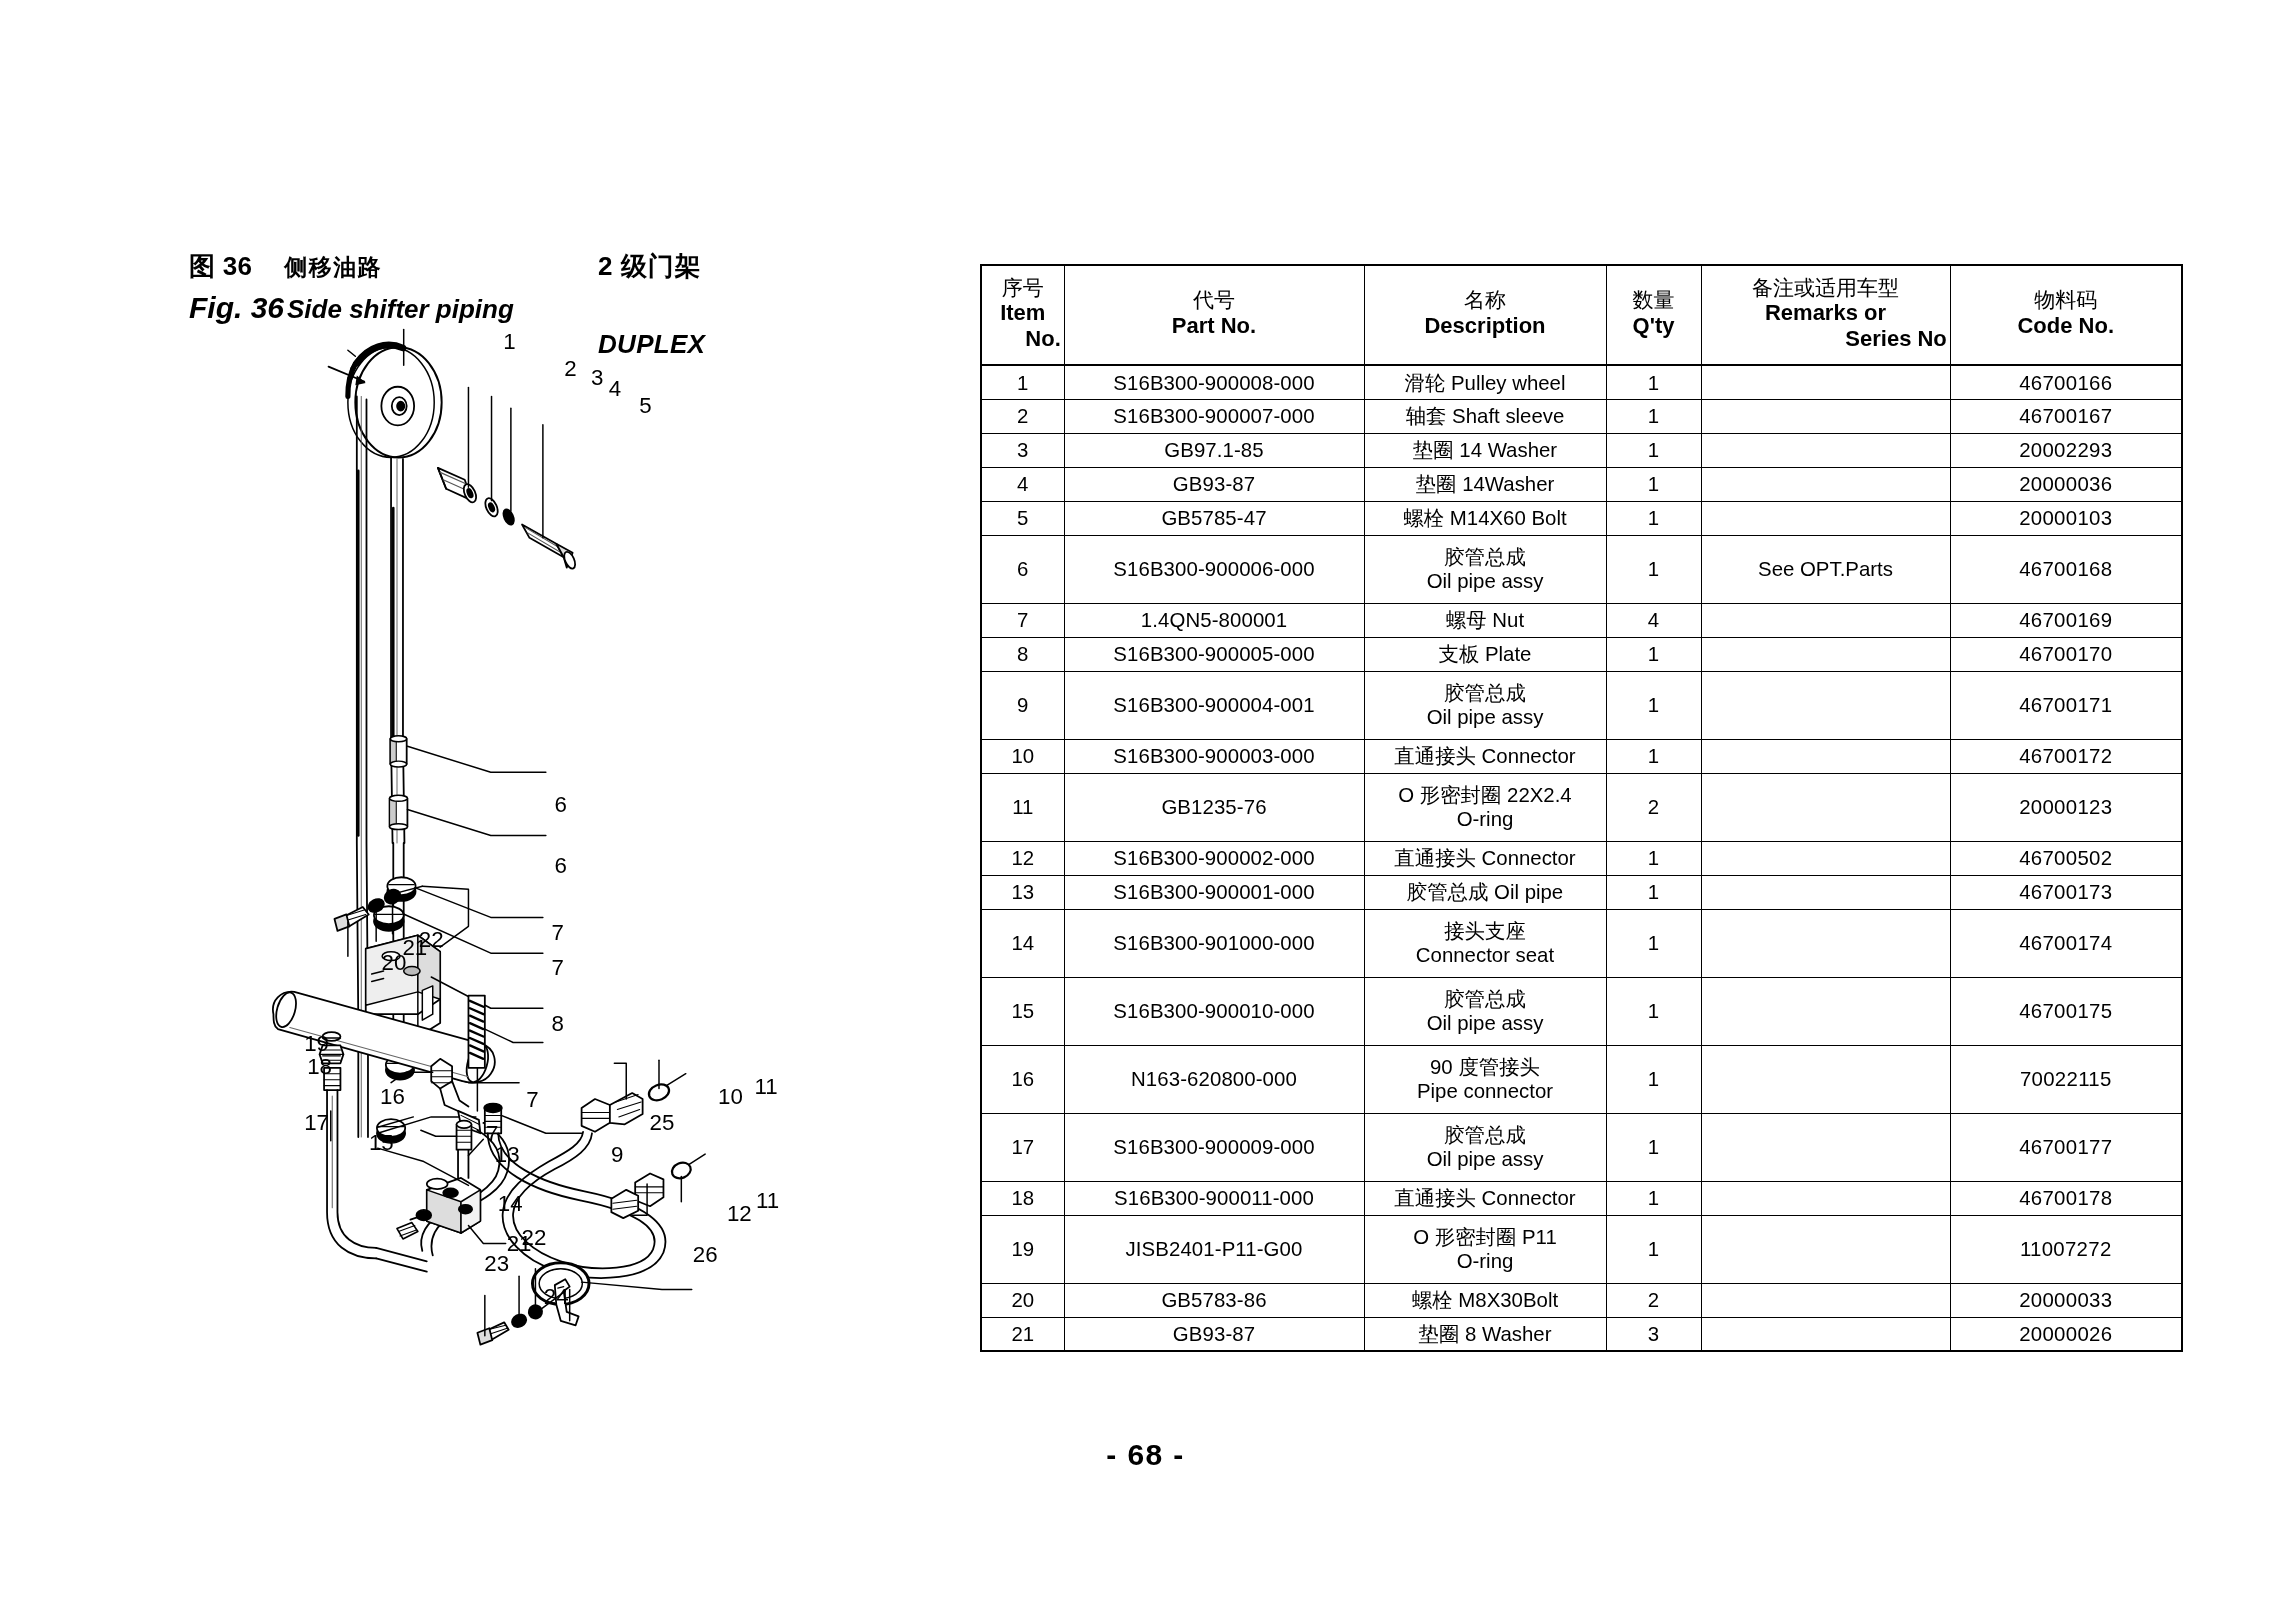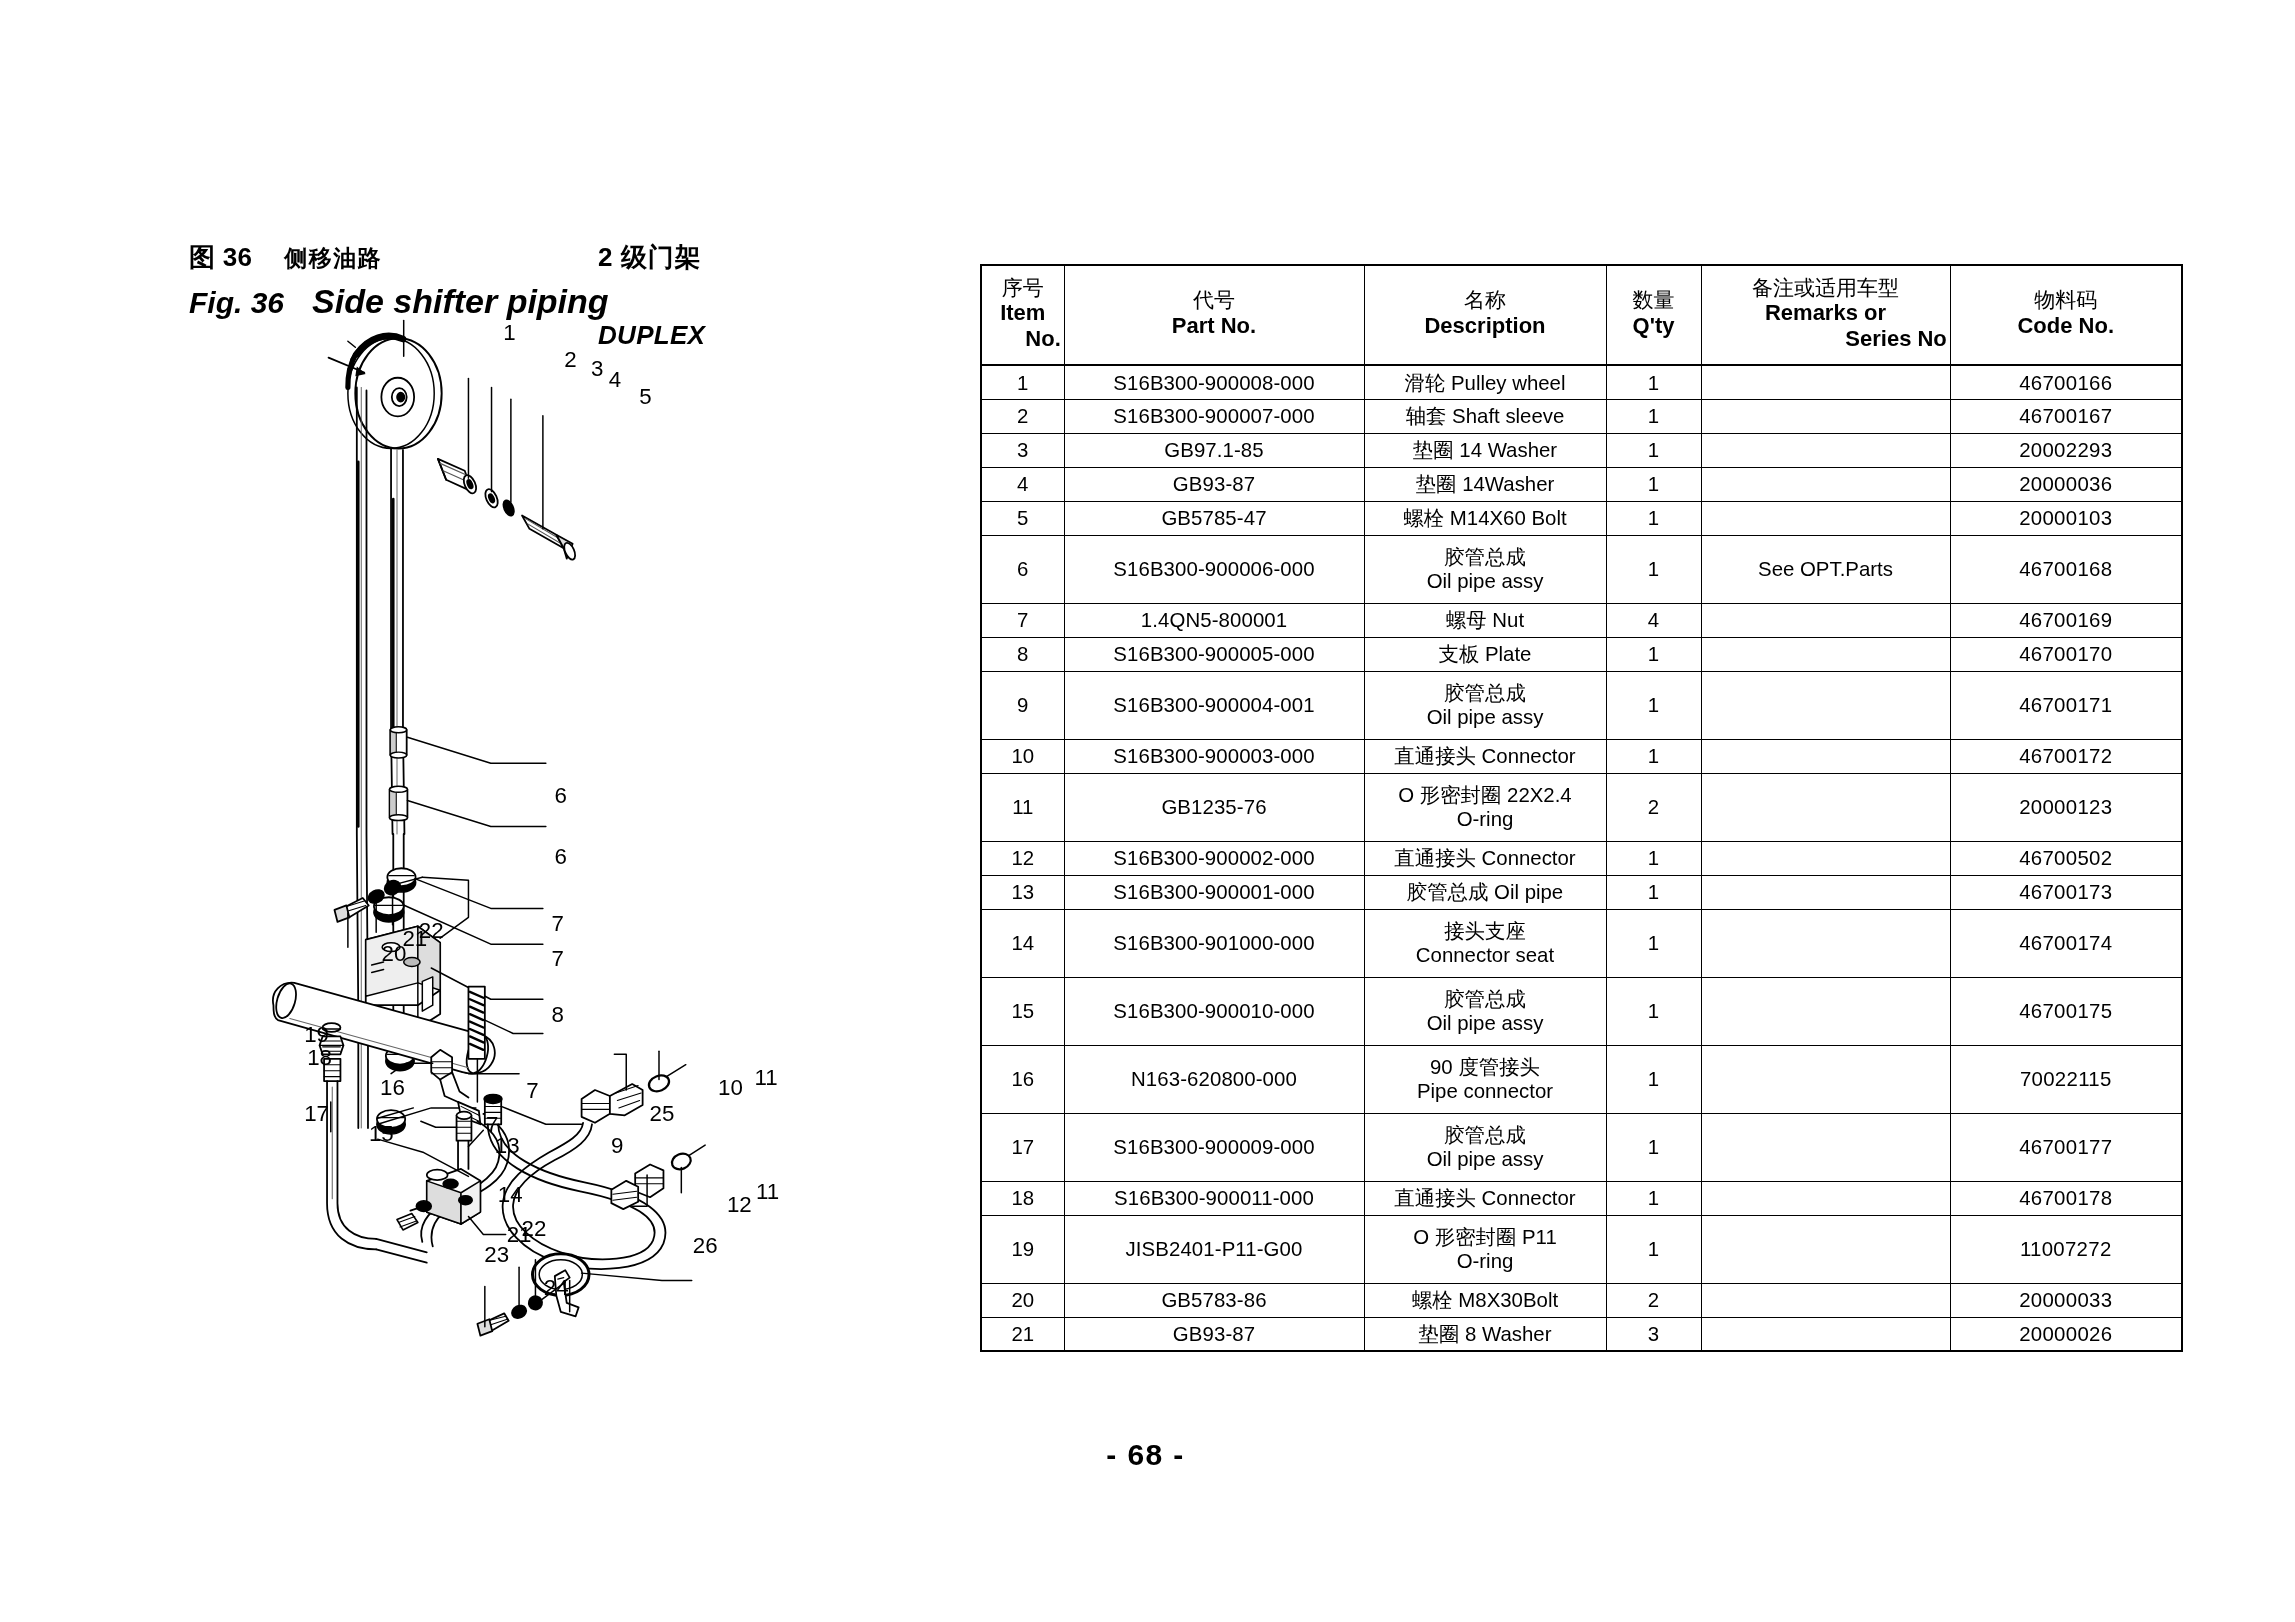--- a/index.html
+++ b/index.html
@@ -11,21 +11,21 @@
     width: 2295px; height: 1623px;
     position: relative;
     font-family: "Liberation Sans", "DejaVu Sans", sans-serif;
     color: #000;
     overflow: hidden;
   }
 
   
   #figure-pane {
     position: absolute;
-    left: 0; top: 0;
+    left: 0; top: 9px;
     width: 974px; height: 1560px;
   }
 
   #fig-title {
     position: absolute;
     left: 189px; top: 240px;
     width: 681px;
   }
   .fig-line {
     display: flex;
@@ -53,23 +53,23 @@
     letter-spacing: 0.7px;
   }
   .fig-en-num {
     font-weight: bold;
     font-size: 30px;
     font-style: italic;
     letter-spacing: 0px;
   }
   .fig-en-name {
     font-weight: bold;
-    font-size: 34px;
+    font-size: 26px;
     font-style: italic;
-    margin-left: 28px;
+    margin-left: 3px;
     letter-spacing: 0px;
   }
   .fig-en-mast {
     font-weight: bold;
     font-size: 26px;
     font-style: italic;
     position: absolute;
     left: 409px;
     top: 38px;
     letter-spacing: 0.3px;

